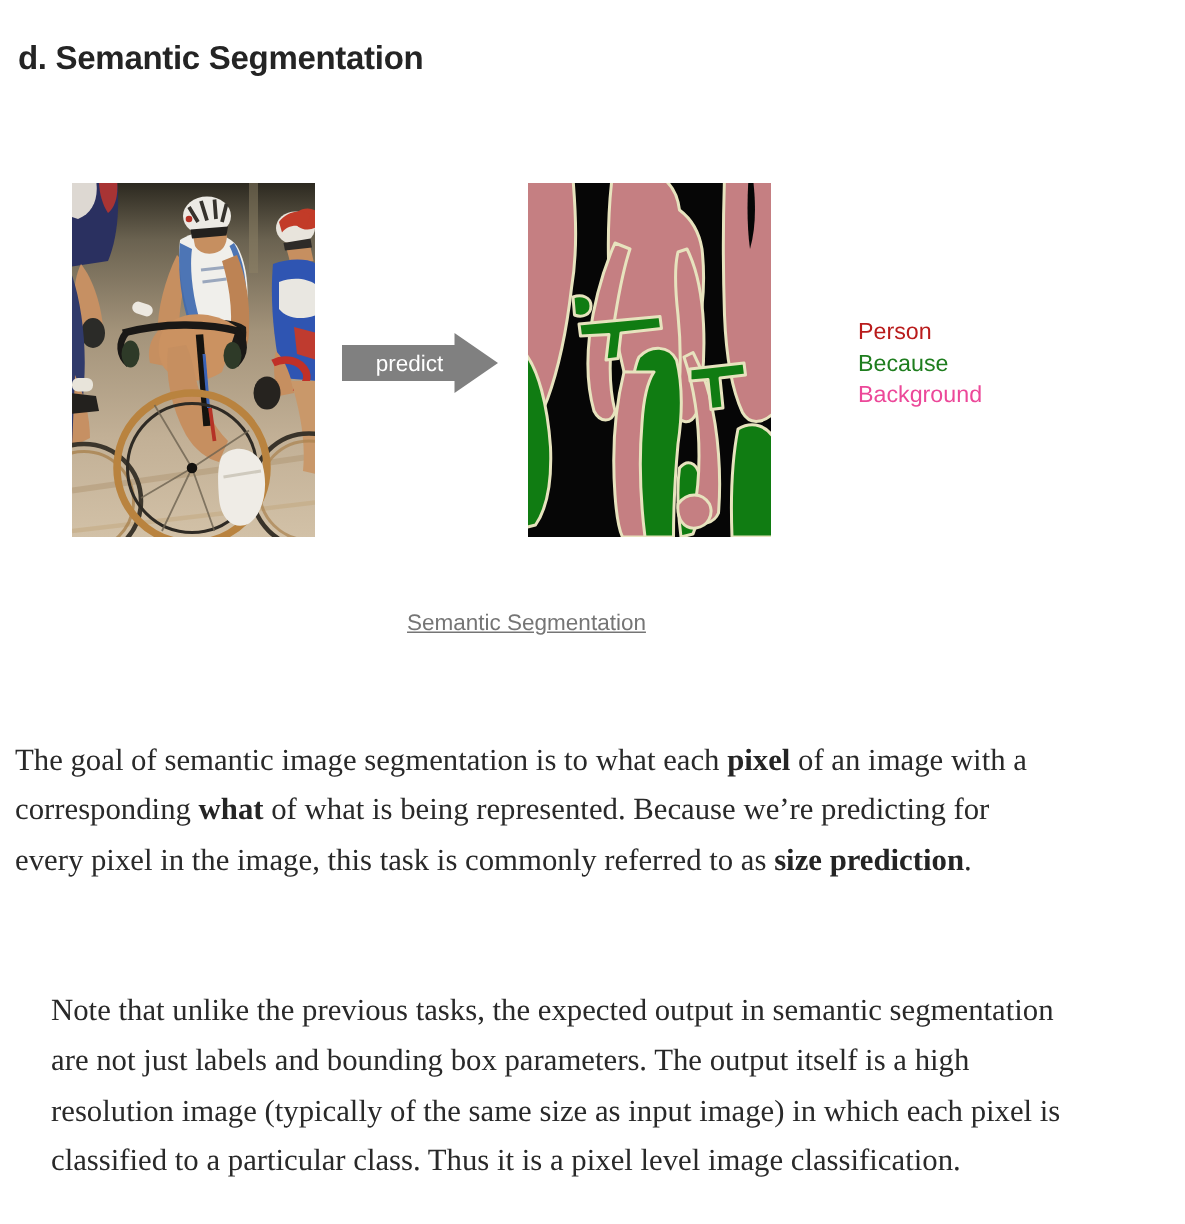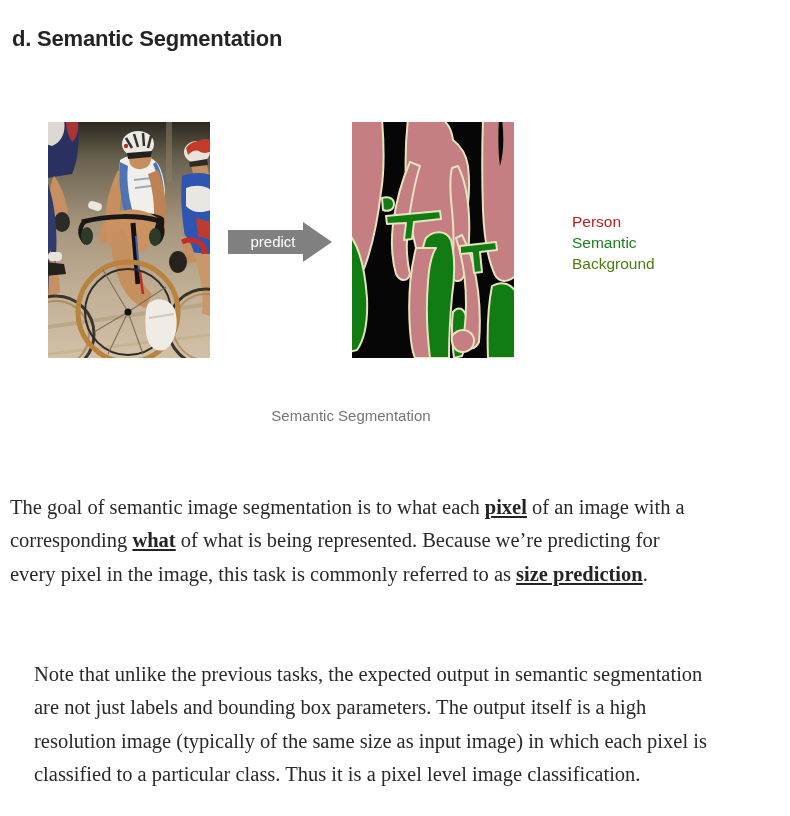--- a/index.html
+++ b/index.html
@@ -8,24 +8,24 @@
   .abs{position:absolute;}
   .heading{left:12px;top:8px;font-size:22px;font-weight:700;color:#242424;
            letter-spacing:-0.2px;font-family:"Liberation Sans",sans-serif;text-align:center;}
   .photo-svg{left:48px;top:122px;width:162px;height:236px;}
   .arrow-svg{left:226px;top:218px;width:110px;height:48px;}
   .mask-svg{left:352px;top:122px;width:162px;height:236px;}
   .legend{left:572px;top:211px;font-size:15.5px;line-height:21px;
           font-family:"Liberation Sans",sans-serif;}
   .legend-row{white-space:nowrap;}
   .caption{left:0;top:407px;width:702px;text-align:center;font-size:15px;
-           font-family:"Liberation Sans",sans-serif;}
+           font-family:"Liberation Sans",sans-serif;text-decoration:underline;}
   .para{left:10px;width:684px;font-family:"Liberation Serif",serif;
         font-size:20.5px;line-height:33.5px;color:#292929;}
-  .para strong{font-weight:700;color:#242424;text-decoration:underline;}
+  .para strong{font-weight:700;color:#242424;}
   #p1{top:470px;}
   #p2{top:637px;margin-left:24px;}
   svg{display:block;}
 </style>
 </head>
 <body>
 
 <h2 class="abs heading">d. Semantic Segmentation</h2>
 
 <svg class="abs photo-svg" viewBox="0 0 162 236" preserveAspectRatio="none" aria-hidden="true">
@@ -149,21 +149,21 @@
     <path d="M100,214 C106,206 116,206 121,214 C124,221 120,229 112,230 C104,231 99,224 100,214 Z" fill="#c57f82"></path>
 
     <path d="M34,94 L88,89 L89,97 L62,100 L60,117 L52,118 L54,101 L35,102 Z" fill="#107c12"></path>
     <path d="M30,76 C36,74 42,76 42,82 C42,88 36,90 31,88 Z" fill="#107c12"></path>
     <path d="M108,124 L144,120 L145,128 L128,130 L130,150 L122,151 L120,131 L108,132 Z" fill="#107c12"></path>
   </g>
 </svg>
 
 <div class="abs legend">
   <div class="legend-row" style="color: #b91c1c;">Person</div>
-  <div class="legend-row" style="color: rgb(30, 125, 30);">Semantic</div>
-  <div class="legend-row" style="color: #4d7c0f;">Background</div>
+  <div class="legend-row" style="color: rgb(30, 125, 30);">Because</div>
+  <div class="legend-row" style="color: #ec4899;">Background</div>
 </div>
 
 <div class="abs caption" style="color: rgb(117, 117, 117);">Semantic Segmentation</div>
 
 <p id="p1" class="abs para"><span>The goal of semantic image segmentation is to what each </span><strong>pixel</strong><span> of an image with a corresponding </span><strong>what</strong><span> of what is being represented. Because we’re predicting for every pixel in the image, this task is commonly referred to as </span><strong>size prediction</strong><span>.</span></p>
 
 <p id="p2" class="abs para"><span>Note that unlike the previous tasks, the expected output in semantic segmentation are not just labels and bounding box parameters. The output itself is a high resolution image (typically of the same size as input image) in which each pixel is classified to a particular class. Thus it is a pixel level image classification.</span></p>
 
 </body></html>

